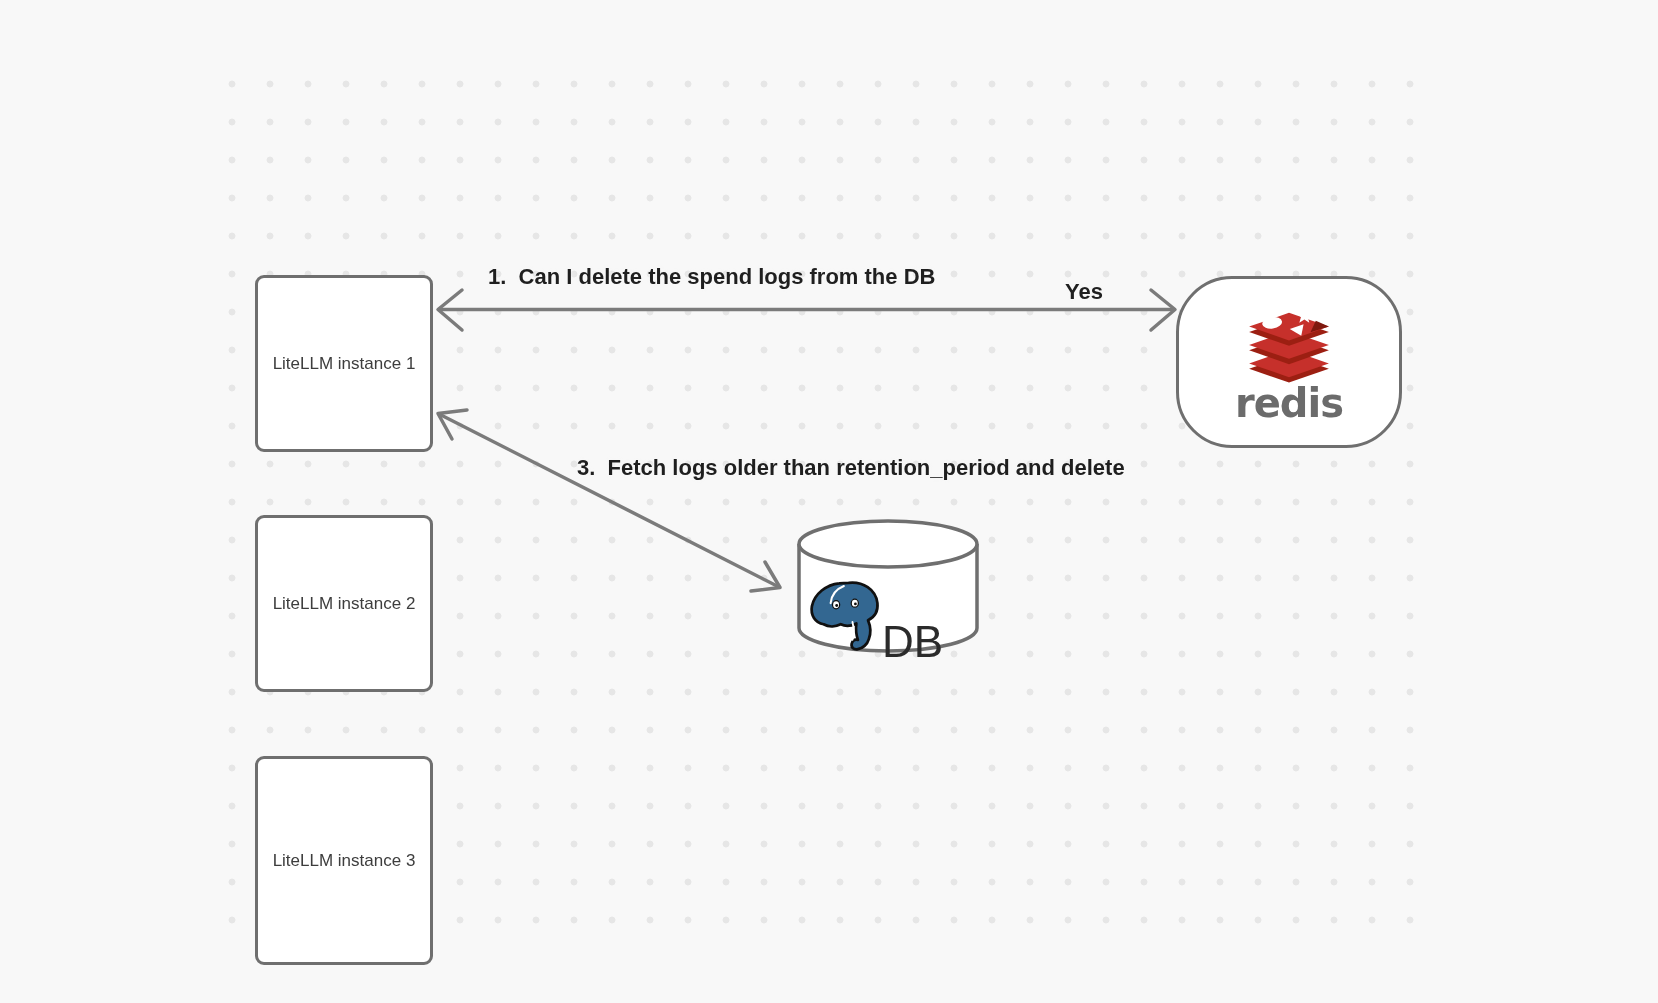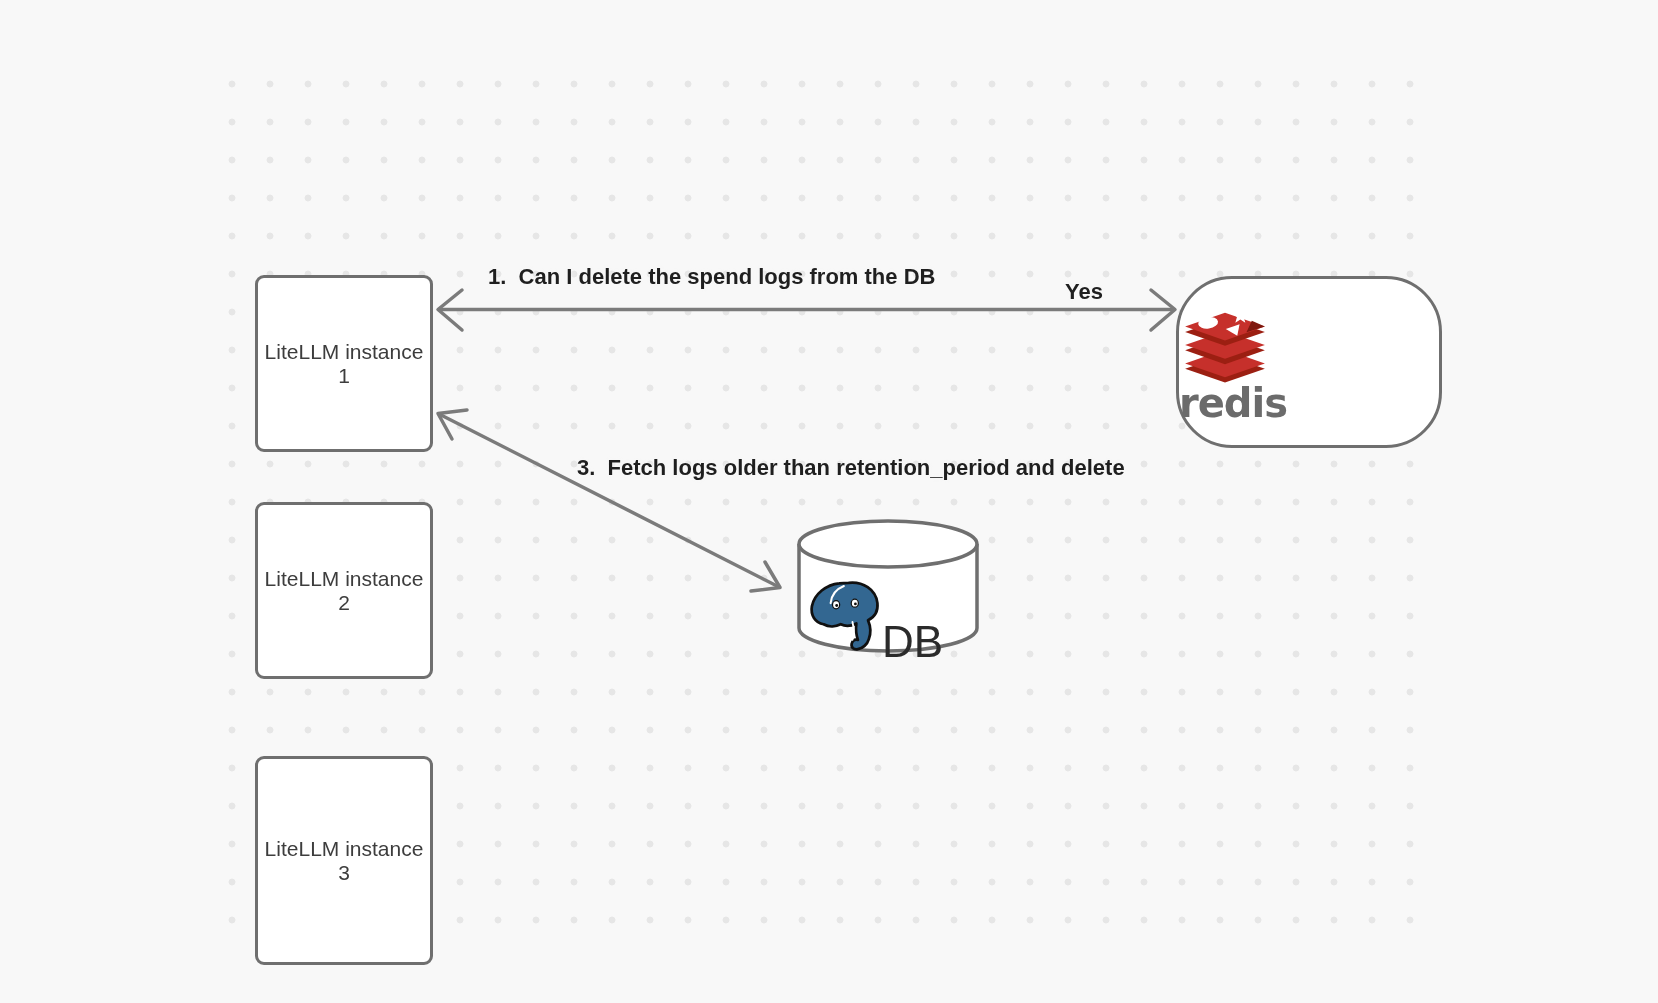--- a/index.html
+++ b/index.html
@@ -16,32 +16,32 @@
     background-size:38px 38px;
   }
   .node-box{
     position:absolute;box-sizing:border-box;
     width:178px;background:#ffffff;
     border:3.5px solid var(--node-border,#6f6f6f);
     border-radius:9px;
     display:flex;align-items:center;justify-content:center;
   }
   .node-box .node-label{
-    font-size:21px;color:var(--node-text,#3d3d3d);text-align:center;
+    font-size:17px;color:var(--node-text,#3d3d3d);text-align:center;
   }
   #instance-1{left:255px;top:275px;height:177px;}
-  #instance-2{left:255px;top:502px;height:177px;}
+  #instance-2{left:255px;top:515px;height:177px;}
   #instance-3{left:255px;top:756px;height:209px;}
 
   .redis-node{
     position:absolute;box-sizing:border-box;
-    left:1176px;top:276px;width:266px;height:172px;
+    left:1176px;top:276px;width:226px;height:172px;
     background:#ffffff;border:3.5px solid var(--node-border,#6f6f6f);
     border-radius:56px;
-    display:flex;flex-direction:column;justify-content:center;
+    display:flex;flex-direction:column;align-items:center;justify-content:center;
     gap:0px;padding-top:6px;
   }
   .redis-wordmark{
     font-family:"DejaVu Sans", sans-serif;
     font-weight:bold;font-size:40px;line-height:42px;
     letter-spacing:-1px;color:var(--redis-wordmark,#6b6b6b);
     margin-top:-2px;
   }
   .db-cylinder-svg{position:absolute;left:793px;top:515px;}
   .db-content{

